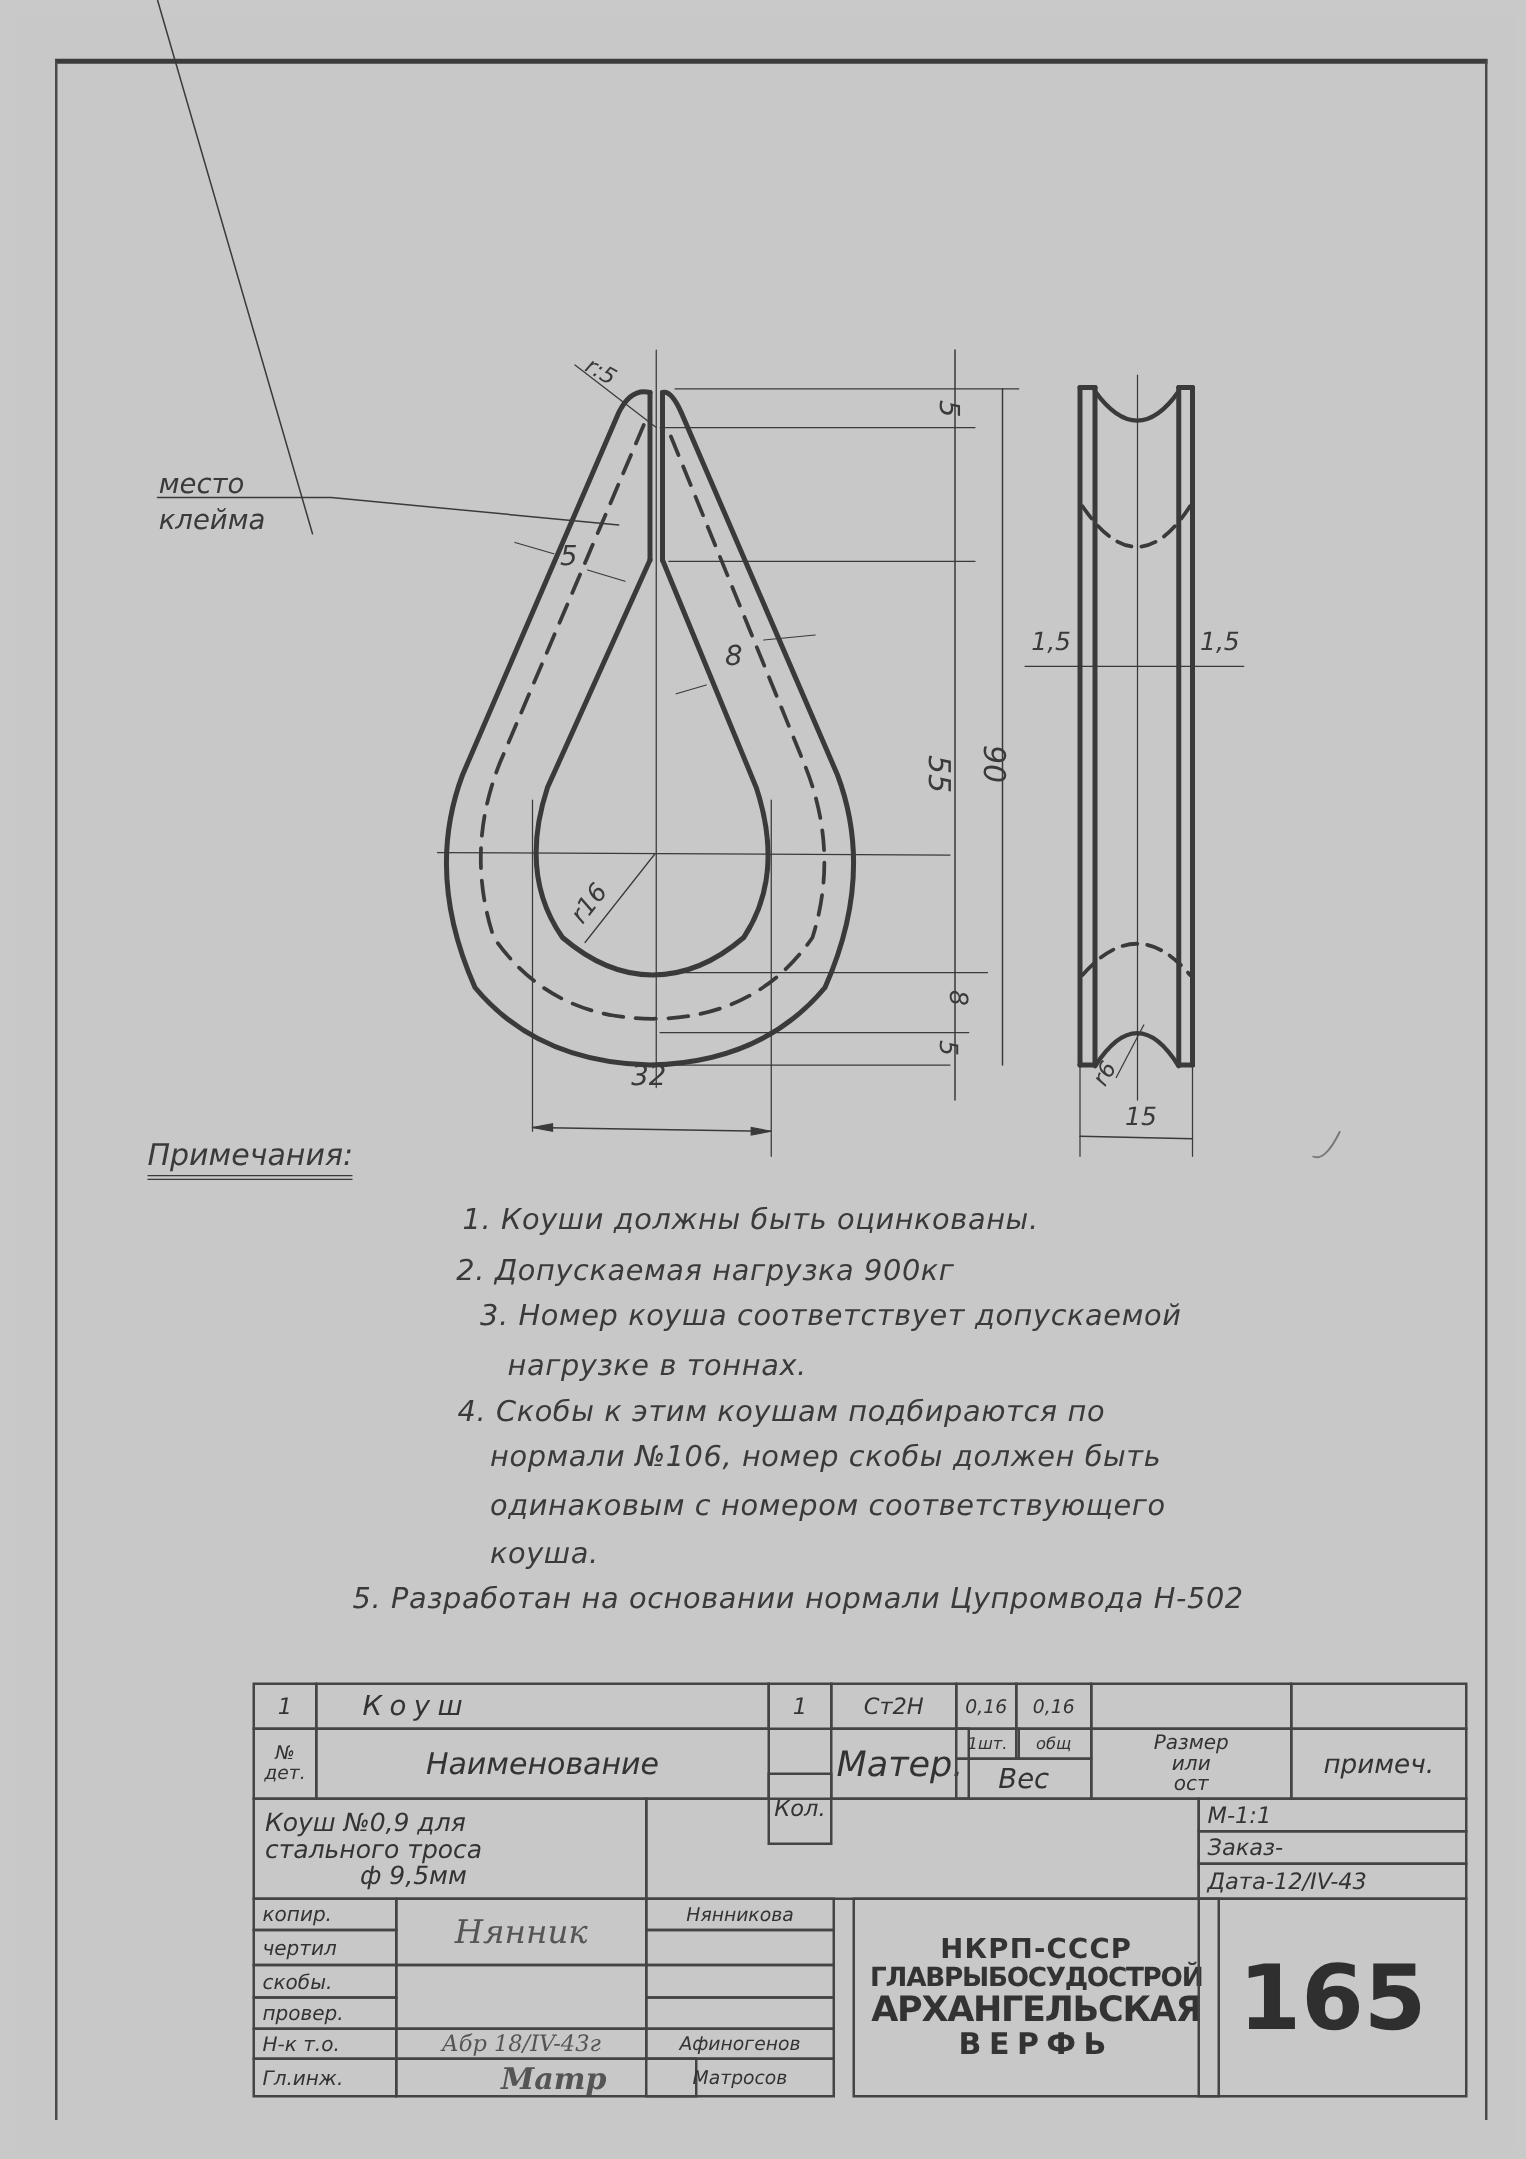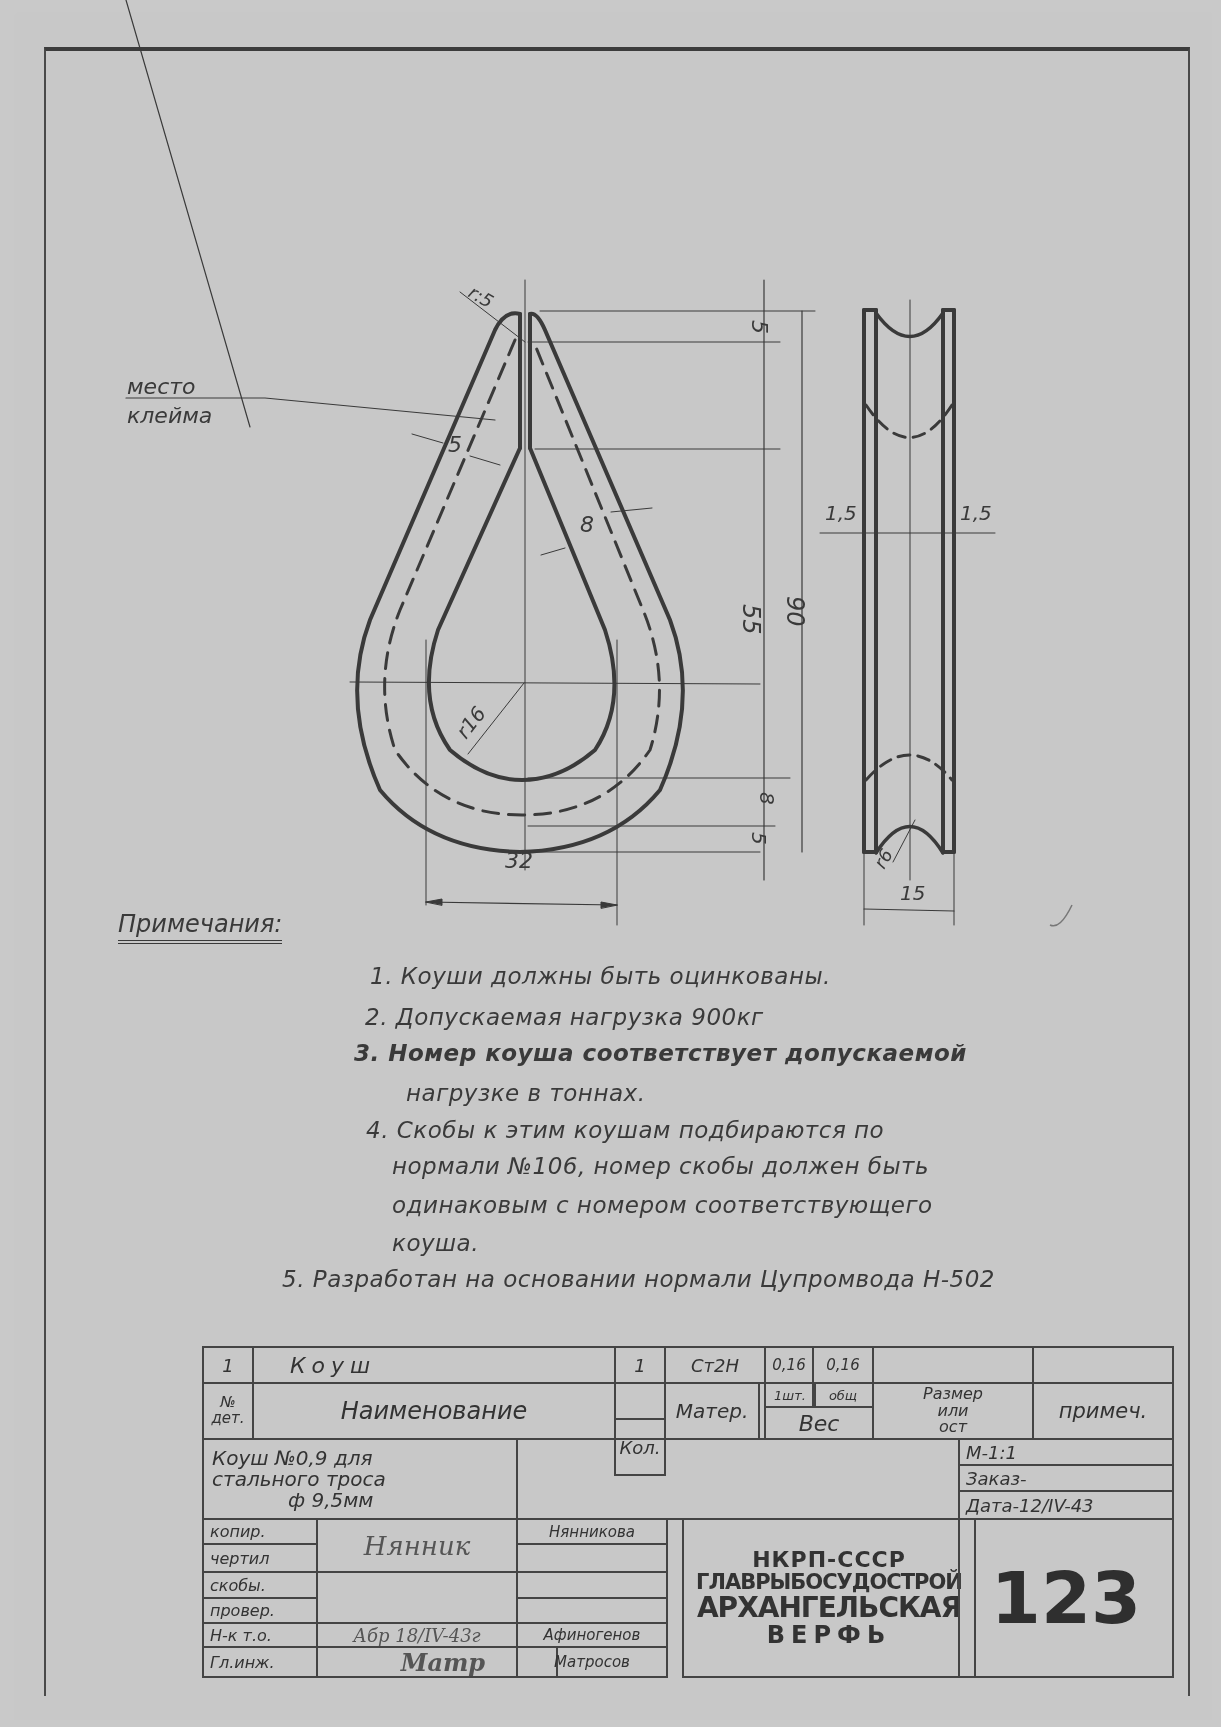--- a/index.html
+++ b/index.html
@@ -132,21 +132,21 @@
     <text x="900" y="900" font-size="20">15</text>
     <text x="127" y="394" font-size="22">место</text>
     <text x="127" y="423" font-size="22">клейма</text>
   </g>
   <path d="M 1072 905 Q 1060 930 1050 925" stroke="#777" stroke-width="1.5" fill="none"></path>
 </svg>
 
 <div class="notes-title">Примечания:</div>
 <div class="lbl note" style="left:370px;top:963px;">1. Коуши должны быть оцинкованы.</div>
 <div class="lbl note" style="left:365px;top:1004px;">2. Допускаемая нагрузка 900кг</div>
-<div class="lbl note" style="left:354px;top:1040px;font-weight:bold;">3. Номер коуша соответствует допускаемой</div>
+<div class="lbl note" style="left:384px;top:1040px;">3. Номер коуша соответствует допускаемой</div>
 <div class="lbl note" style="left:406px;top:1080px;">нагрузке в тоннах.</div>
 <div class="lbl note" style="left:366px;top:1117px;">4. Скобы к этим коушам подбираются по</div>
 <div class="lbl note" style="left:392px;top:1153px;">нормали №106, номер скобы должен быть</div>
 <div class="lbl note" style="left:392px;top:1192px;">одинаковым с номером соответствующего</div>
 <div class="lbl note" style="left:392px;top:1230px;">коуша.</div>
 <div class="lbl note" style="left:282px;top:1266px;">5. Разработан на основании нормали Цупромвода Н-502</div>
 
 <div>
 
   <div class="cell" style="left:202px;top:1346px;width:52px;height:38px;">1</div>
@@ -157,21 +157,21 @@
   <div class="cell" style="left:812px;top:1346px;width:62px;height:38px;font-size:15px;">0,16</div>
   <div class="cell" style="left:872px;top:1346px;width:162px;height:38px;"></div>
   <div class="cell" style="left:1032px;top:1346px;width:142px;height:38px;"></div>
 
   <div class="cell multi" style="left:202px;top:1382px;width:52px;height:58px;font-size:15px;">
     <span>№</span>
     <span>дет.</span>
   </div>
   <div class="cell" style="left:252px;top:1382px;width:364px;height:58px;font-size:24px;">Наименование</div>
   <div class="cell" style="left:614px;top:1382px;width:52px;height:58px;margin-top:36px;">Кол.</div>
-  <div class="cell" style="left:664px;top:1382px;width:96px;height:58px;font-size:20px;">Матер.</div>
+  <div class="cell" style="left:664px;top:1382px;width:112px;height:58px;font-size:28px;">Матер.</div>
   <div class="cell" style="left:764px;top:1382px;width:52px;height:26px;font-size:13px;">1шт.</div>
   <div class="cell" style="left:812px;top:1382px;width:62px;height:26px;font-size:13px;">общ</div>
   <div class="cell" style="left:764px;top:1406px;width:110px;height:34px;font-size:22px;">Вес</div>
   <div class="cell multi" style="left:872px;top:1382px;width:162px;height:58px;font-size:16px;">
     <span>Размер</span>
     <span>или</span>
     <span>ост</span>
   </div>
   <div class="cell" style="left:1032px;top:1382px;width:142px;height:58px;font-size:21px;">примеч.</div>
 
@@ -203,14 +203,14 @@
   <div class="cell" style="left:516px;top:1597px;width:152px;height:27px;"></div>
   <div class="cell" style="left:516px;top:1622px;width:152px;height:26px;font-size:15px;">Афиногенов</div>
   <div class="cell" style="left:516px;top:1646px;width:152px;height:32px;font-size:15px;">Матросов</div>
 
   <div class="cell multi org" style="left:666px;top:1518px;width:294px;height:160px;">
     <span style="font-size:22px;">НКРП-СССР</span>
     <span style="font-size:21px;letter-spacing:-1px;">ГЛАВРЫБОСУДОСТРОЙ</span>
     <span style="font-size:28px;letter-spacing:-1px;">АРХАНГЕЛЬСКАЯ</span>
     <span style="font-size:24px;letter-spacing:6px;">ВЕРФЬ</span>
   </div>
-  <div class="cell bignum" style="left:958px;top:1518px;width:216px;height:160px;">123</div>
+  <div class="cell bignum" style="left:958px;top:1518px;width:216px;height:160px;">165</div>
 </div>
 
 </body></html>

